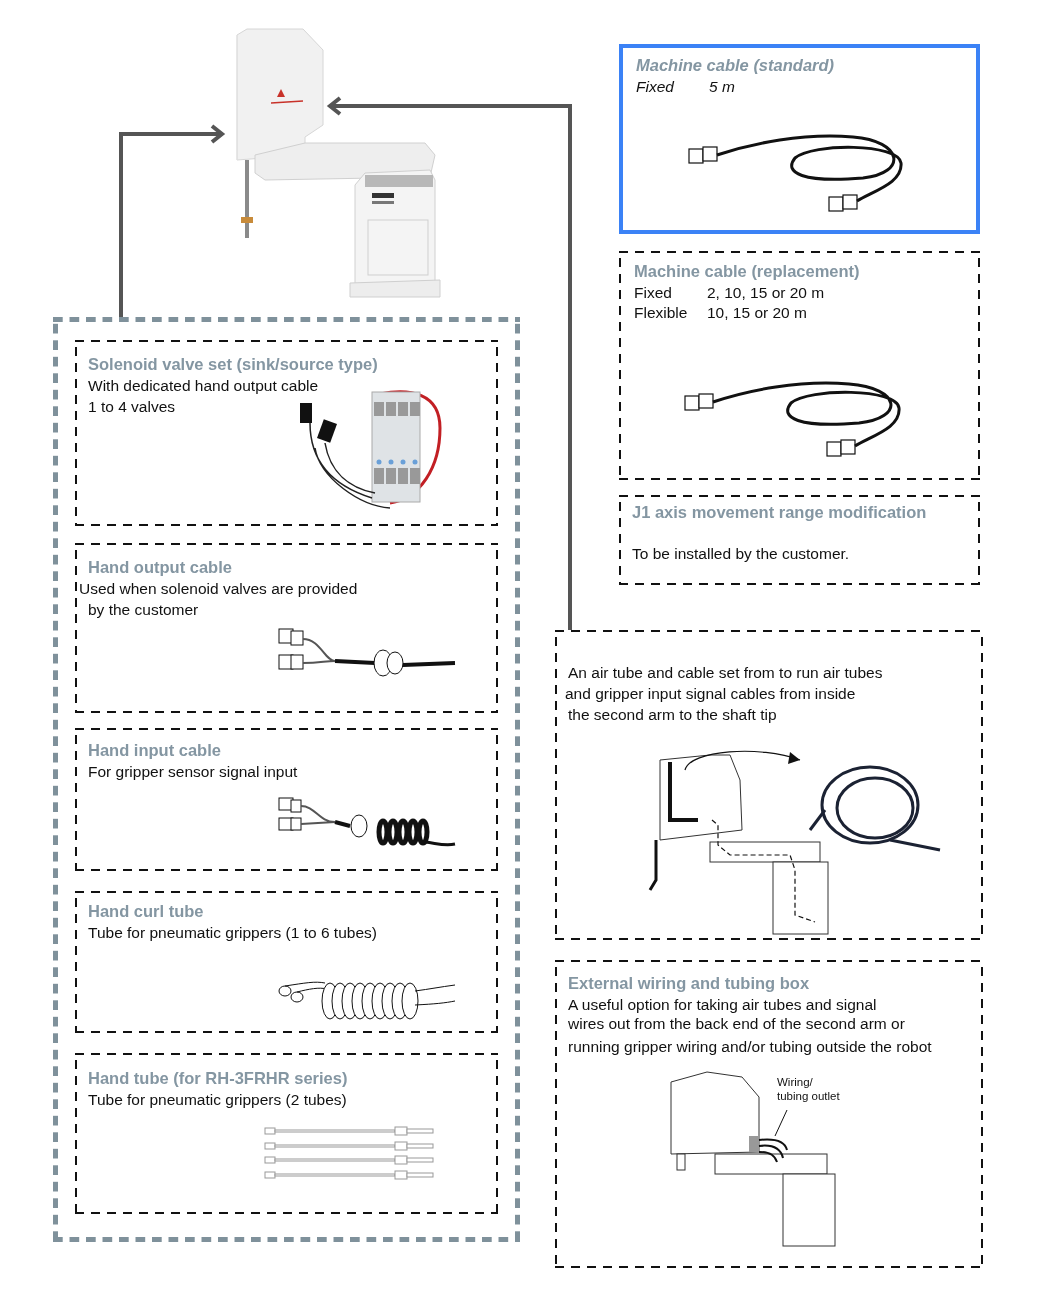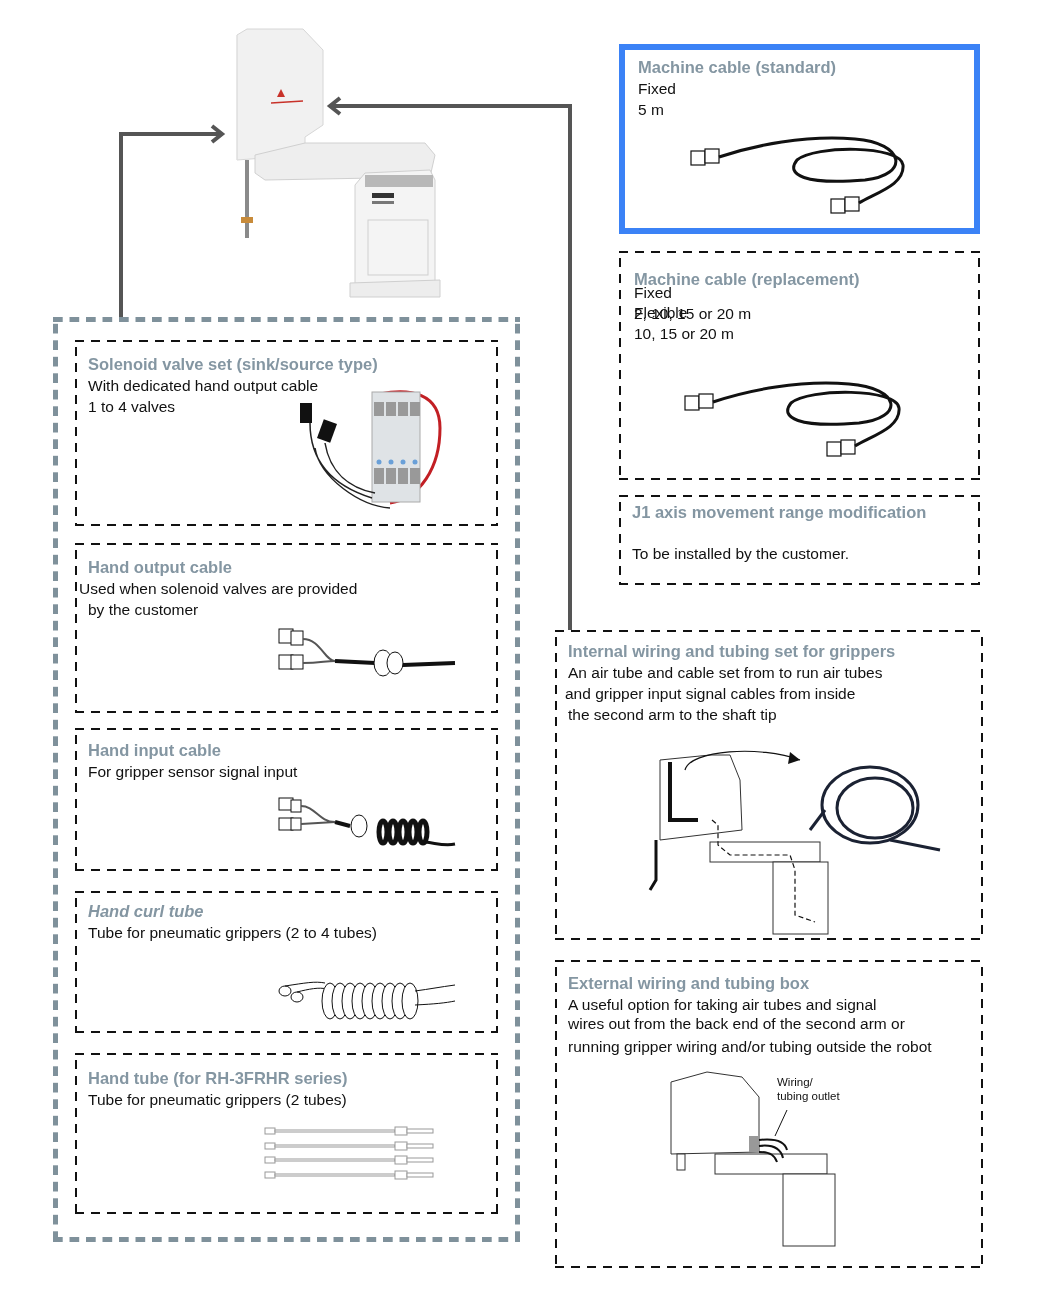--- a/index.html
+++ b/index.html
@@ -14,33 +14,33 @@
     position: absolute;
     background-image:
       linear-gradient(90deg, #111 9px, transparent 9px),
       linear-gradient(90deg, #111 9px, transparent 9px),
       linear-gradient(0deg, #111 9px, transparent 9px),
       linear-gradient(0deg, #111 9px, transparent 9px);
     background-size: 16px 2px, 16px 2px, 2px 16px, 2px 16px;
     background-repeat: repeat-x, repeat-x, repeat-y, repeat-y;
     background-position: 0 0, 0 100%, 0 0, 100% 0;
   }
-  .box-solid { position: absolute; border: 6px solid #3b82f6; }
+  .box-solid { position: absolute; border: 4px solid #3b82f6; font-style: italic; }
   .outer-grey {
     position: absolute;
     background-image:
       linear-gradient(90deg, #7f919b 10px, transparent 10px),
       linear-gradient(90deg, #7f919b 10px, transparent 10px),
       linear-gradient(0deg, #7f919b 10px, transparent 10px),
       linear-gradient(0deg, #7f919b 10px, transparent 10px);
     background-size: 16.5px 5px, 16.5px 5px, 5px 16.5px, 5px 16.5px;
     background-repeat: repeat-x, repeat-x, repeat-y, repeat-y;
     background-position: 0 0, 0 100%, 0 0, 100% 0;
   }
-  .kv { display: flex; flex-direction: column; }
+  .kv { display: flex; }
   .kv .k { width: 73px; }
   svg { position: absolute; overflow: visible; }
 </style>
 </head>
 <body>
 
 <svg width="1060" height="1300" style="left:0;top:0;">
   <polyline points="121,320 121,134 222,134" fill="none" stroke="#555" stroke-width="4"></polyline>
   <polyline points="212,126 222,134 212,142" fill="none" stroke="#555" stroke-width="4"></polyline>
 </svg>
@@ -83,21 +83,21 @@
       <rect x="6" y="16" width="14" height="14"></rect>
         <rect x="20" y="14" width="14" height="14"></rect>
       <rect x="146" y="64" width="14" height="14"></rect>
         <rect x="160" y="62" width="14" height="14"></rect>
     </g>
     <path d="M34,22 C70,10 120,0 170,4 C220,8 225,40 180,45 C120,50 100,40 112,25 C130,10 215,10 218,30 C220,50 190,58 174,68" fill="none" stroke="#111" stroke-width="3"></path>
   </svg>
 </div>
 
 <div class="box-dash" style="left:619px;top:251px;width:361px;height:229px;">
-  <div class="abs title" style="left:15px;top:18px;">Machine cable (replacement)</div>
+  <div class="abs title" style="left:15px;top:10px;">Machine cable (replacement)</div>
   <div class="abs desc kv" style="left:15px;top:31px;">
     <span class="k">Fixed</span>
     <span>2, 10, 15 or 20 m</span>
   </div>
   <div class="abs desc kv" style="left:15px;top:51px;">
     <span class="k">Flexible</span>
     <span>10, 15 or 20 m</span>
   </div>
   <svg width="240" height="90" style="left:60px;top:125px;">
     <g fill="#fff" stroke="#111" stroke-width="1.2">
@@ -109,21 +109,20 @@
     <path d="M34,26 C70,14 120,4 170,8 C222,12 226,42 180,47 C120,52 100,42 112,27 C130,12 218,12 220,32 C222,52 192,60 176,70" fill="none" stroke="#111" stroke-width="3"></path>
   </svg>
 </div>
 
 <div class="box-dash" style="left:619px;top:495px;width:361px;height:90px;text-align:center;">
   <div class="abs title" style="left:13px;top:7px;">J1 axis movement range modification</div>
   <div class="abs desc" style="left:13px;top:48px;">To be installed by the customer.</div>
 </div>
 
 <div class="box-dash" style="left:555px;top:630px;width:428px;height:310px;">
-  <div class="abs title" style="left:13px;top:11px;">Internal wiring and tubing set for grippers</div>
   <div class="abs desc" style="left:13px;top:32px;">An air tube and cable set from to run air tubes</div>
   <div class="abs desc" style="left:10px;top:53px;">and gripper input signal cables from inside</div>
   <div class="abs desc" style="left:13px;top:74px;">the second arm to the shaft tip</div>
   <svg width="320" height="200" style="left:95px;top:120px;">
     <g fill="#fff" stroke="#333" stroke-width="1">
       <path d="M10,10 L60,5 L80,5 L90,30 L92,80 L10,90 Z"></path>
       <rect x="60" y="92" width="110" height="20"></rect>
       <rect x="123" y="112" width="55" height="72"></rect>
     </g>
     <path d="M20,12 L20,70 L48,70" fill="none" stroke="#111" stroke-width="4"></path>
@@ -236,22 +235,22 @@
         <ellipse cx="118" cy="34" rx="4" ry="11"></ellipse>
       <ellipse cx="128" cy="34" rx="4" ry="11"></ellipse>
         <ellipse cx="138" cy="34" rx="4" ry="11"></ellipse>
       <ellipse cx="148" cy="34" rx="4" ry="11"></ellipse>
     </g>
     <path d="M150,44 C165,46 170,48 180,46" stroke="#111" stroke-width="3" fill="none"></path>
   </svg>
 </div>
 
 <div class="box-dash" style="left:75px;top:891px;width:423px;height:142px;">
-  <div class="abs title" style="left:13px;top:10px;font-style:italic;">Hand curl tube</div>
-  <div class="abs desc" style="left:13px;top:31px;">Tube for pneumatic grippers (2 to 4 tubes)</div>
+  <div class="abs title" style="left:13px;top:10px;">Hand curl tube</div>
+  <div class="abs desc" style="left:13px;top:31px;">Tube for pneumatic grippers (1 to 6 tubes)</div>
   <svg width="200" height="60" style="left:200px;top:80px;">
     <g fill="#fff" stroke="#111" stroke-width="1">
       <ellipse cx="10" cy="20" rx="6" ry="5"></ellipse>
         <ellipse cx="22" cy="26" rx="6" ry="5"></ellipse>
       <path d="M10,15 C30,12 40,10 50,12 M22,21 C34,18 44,16 52,18" fill="none"></path>
       <ellipse cx="55" cy="30" rx="8" ry="18"></ellipse>
         <ellipse cx="65" cy="30" rx="8" ry="18"></ellipse>
       <ellipse cx="75" cy="30" rx="8" ry="18"></ellipse>
         <ellipse cx="85" cy="30" rx="8" ry="18"></ellipse>
       <ellipse cx="95" cy="30" rx="8" ry="18"></ellipse>

